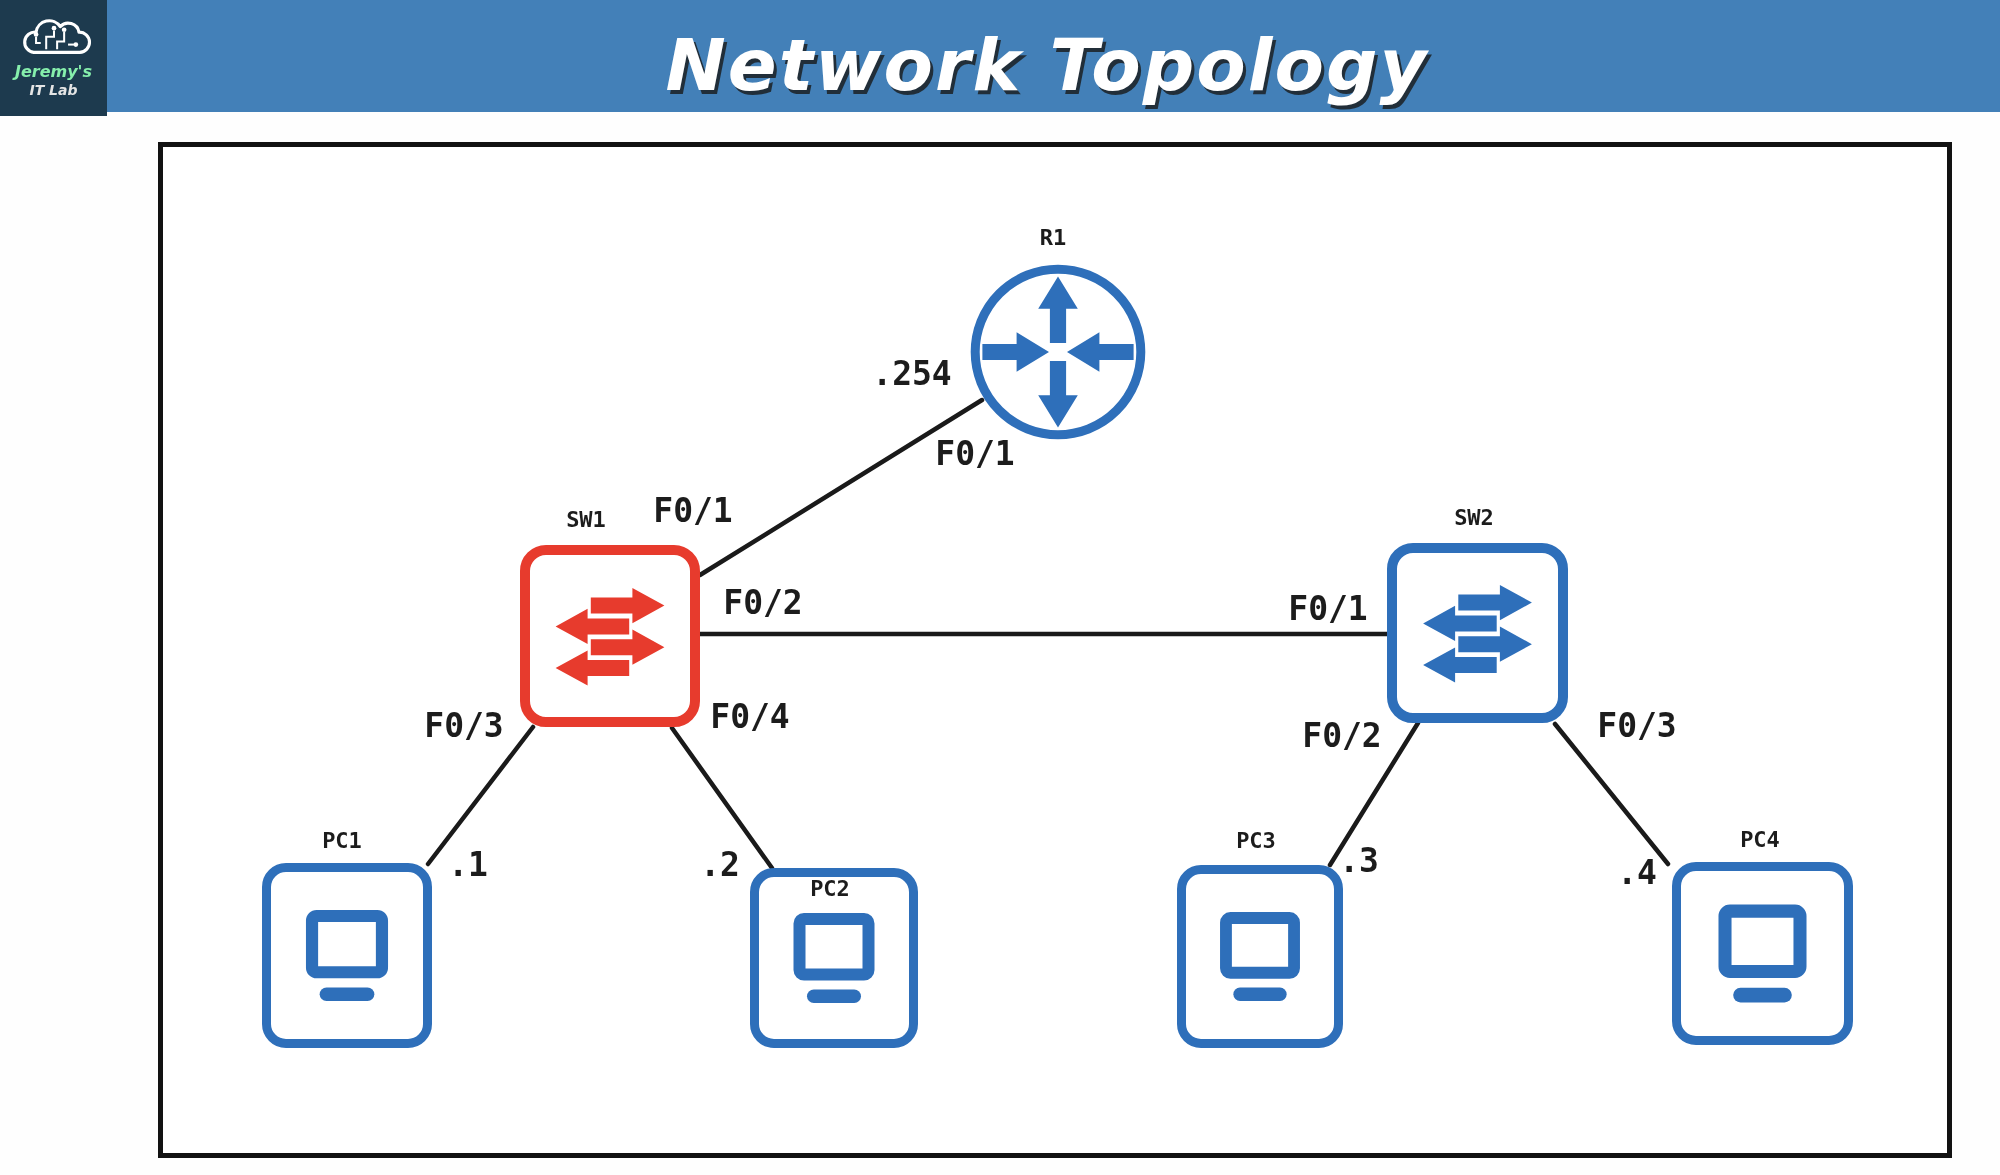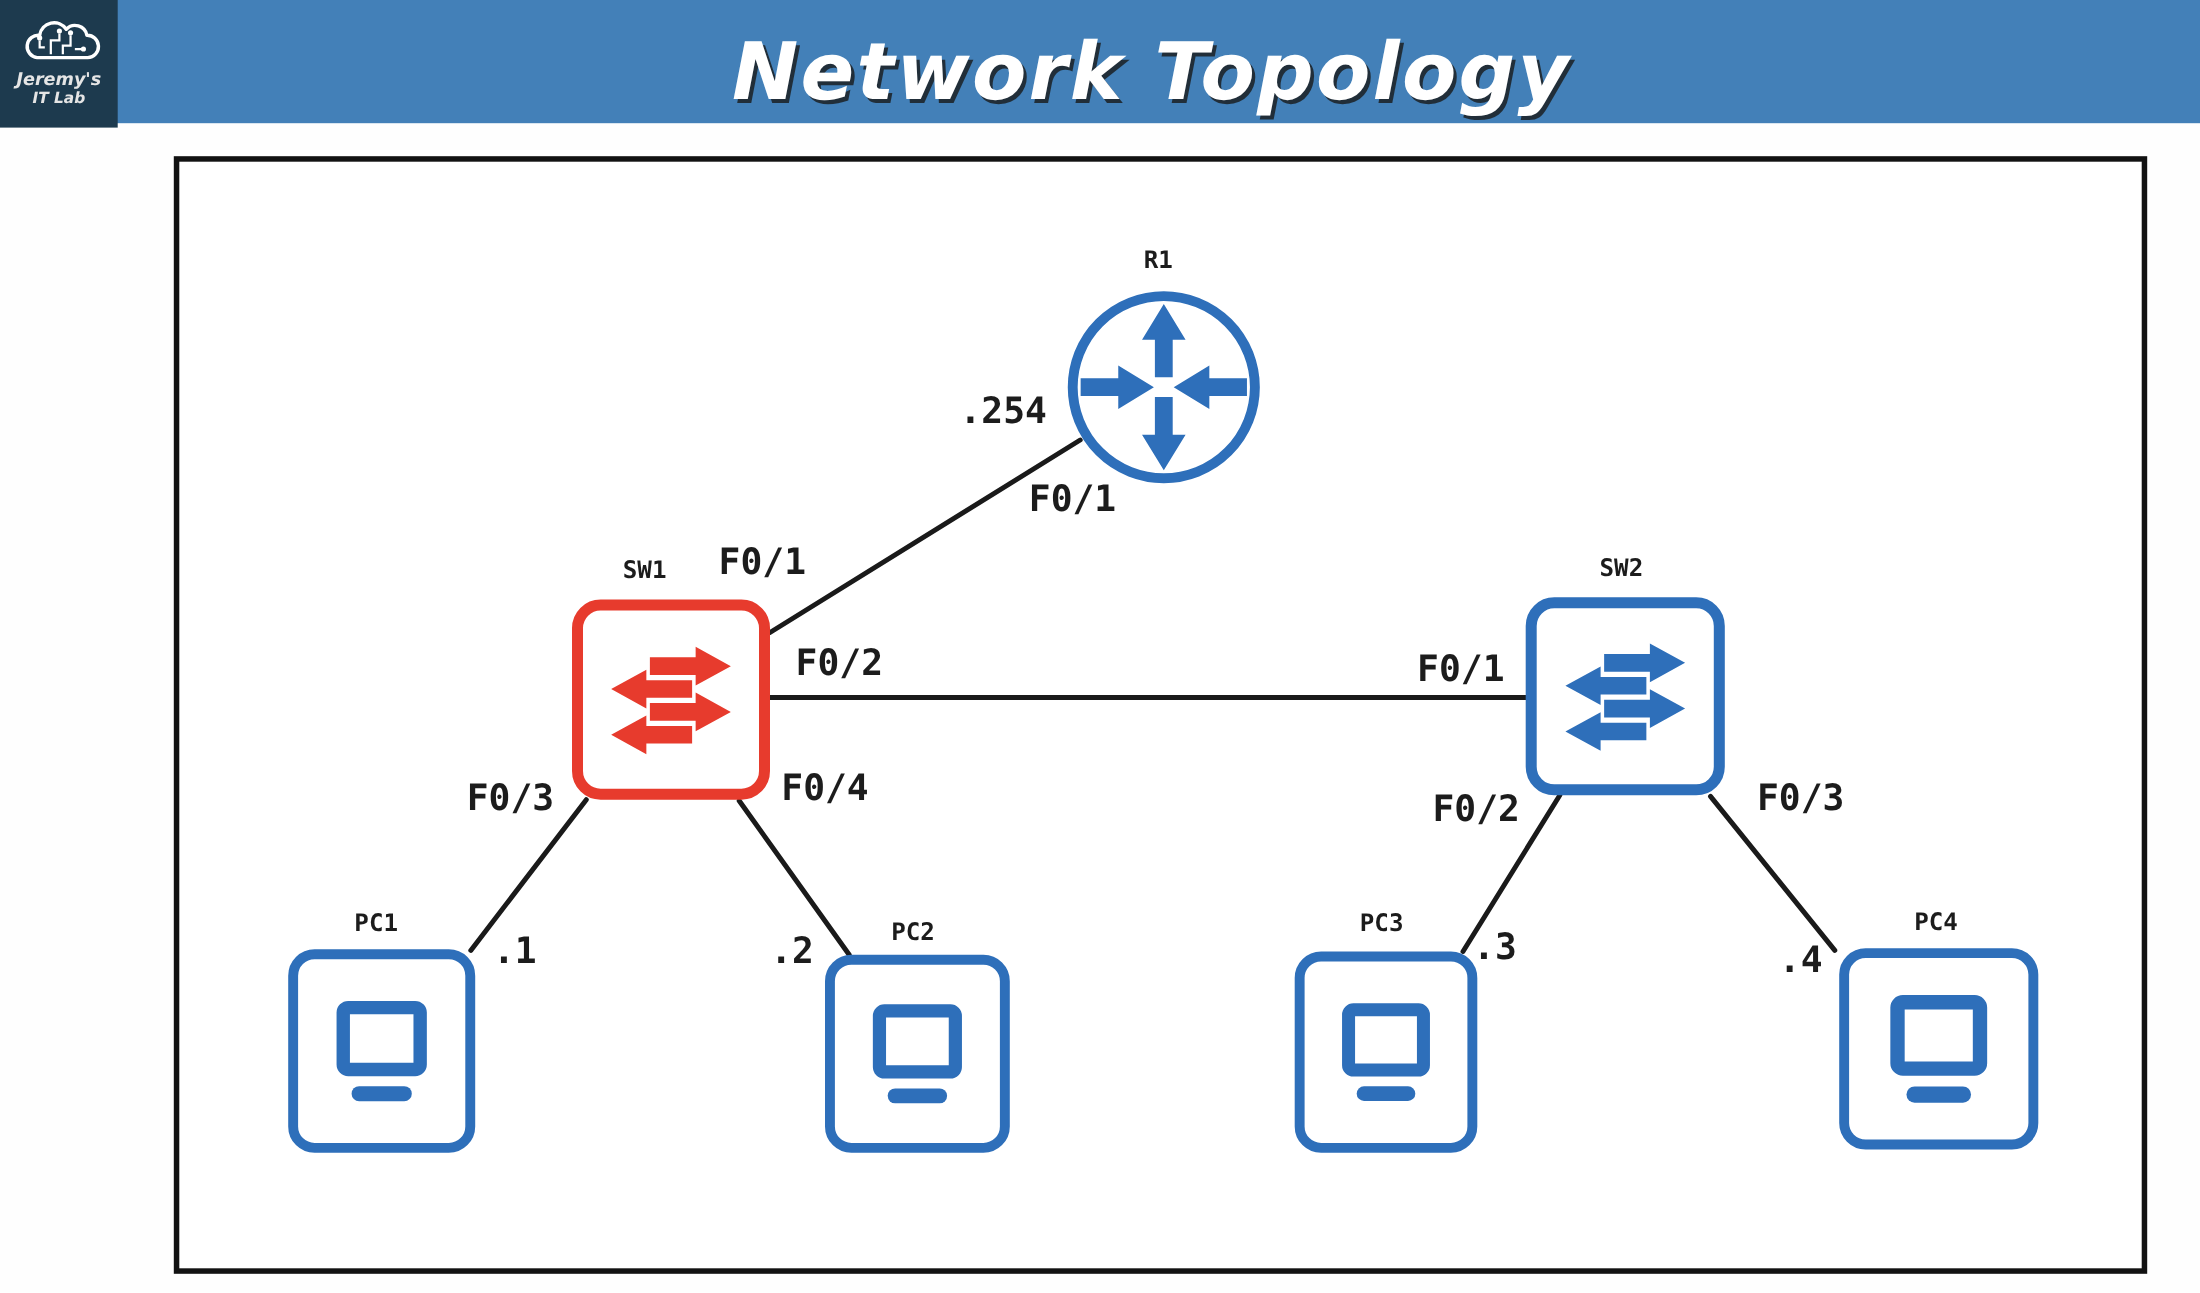--- a/index.html
+++ b/index.html
@@ -10,21 +10,21 @@
   .page{position:relative;width:2000px;height:1175px;background:#fefefe;overflow:hidden;
         font-family:"DejaVu Sans",sans-serif;}
   
   .header{position:absolute;left:0;top:0;width:2000px;height:112px;background:var(--header_blue);}
   .title{position:absolute;left:1035px;top:50%;transform:translate(-50%,-54%);
          color:#ffffff;font:italic bold 72px "DejaVu Sans",sans-serif;letter-spacing:2px;
          text-shadow:3px 4px 0 rgba(25,25,25,.8);white-space:nowrap;margin:12px;}
   .logo{position:absolute;left:0;top:0;width:107px;height:116px;background:var(--logo_bg);
         display:flex;flex-direction:column;align-items:center;justify-content:flex-start;}
   .logo svg{margin-top:10px;}
-  .logo-t1{color:#e5e5e5;font:italic bold 16px "DejaVu Sans",sans-serif;line-height:20px;}
+  .logo-t1{color:#86efac;font:italic bold 16px "DejaVu Sans",sans-serif;line-height:20px;}
   .logo-t2{color:#e5e5e5;font:italic bold 14px "DejaVu Sans",sans-serif;line-height:17px;}
   
   .frame{position:absolute;left:158px;top:142px;width:1794px;height:1016px;
          border:5px solid #121212;background:#ffffff;box-sizing:border-box;}
   .links{position:absolute;left:0;top:0;pointer-events:none;}
   
   .node{position:absolute;box-sizing:border-box;background:#ffffff;}
   .switch{border:10px solid;border-radius:26px;}
   .sw-red{border-color:var(--switch_red);}
   .sw-blue{border-color:var(--device_blue);}
@@ -136,21 +136,21 @@
     <svg viewBox="0 0 100 100">
       <rect x="27" y="24" width="46" height="37" rx="3" fill="none" stroke="var(--device_blue)" stroke-width="8"></rect>
       <rect x="32" y="71" width="36" height="9" rx="4.5" fill="var(--device_blue)"></rect>
     </svg>
   </div>
 
   <span class="lbl dev" style="left:1053px;top:237px">R1</span>
   <span class="lbl dev" style="left:586px;top:519px">SW1</span>
   <span class="lbl dev" style="left:1474px;top:517px">SW2</span>
   <span class="lbl dev" style="left:342px;top:840px">PC1</span>
-  <span class="lbl dev" style="left:830px;top:848px">PC2</span>
+  <span class="lbl dev" style="left:830px;top:888px">PC2</span>
   <span class="lbl dev" style="left:1256px;top:840px">PC3</span>
   <span class="lbl dev" style="left:1760px;top:839px">PC4</span>
 
   <span class="lbl" style="left:912px;top:373px">.254</span>
   <span class="lbl" style="left:468px;top:864px">.1</span>
   <span class="lbl" style="left:720px;top:864px">.2</span>
   <span class="lbl" style="left:1359px;top:860px">.3</span>
   <span class="lbl" style="left:1637px;top:872px">.4</span>
 
   <span class="lbl" style="left:975px;top:453px">F0/1</span>

